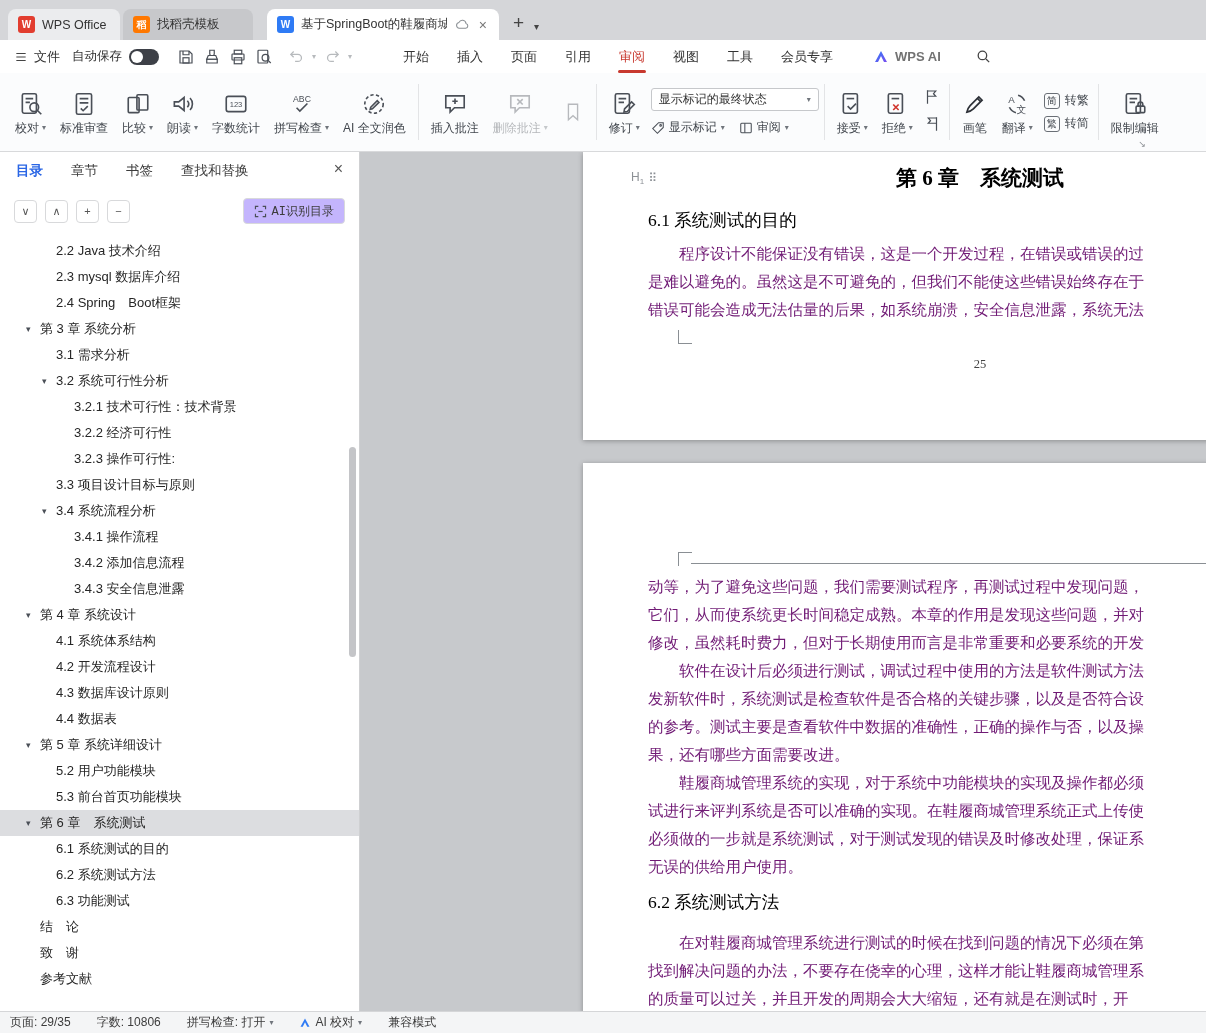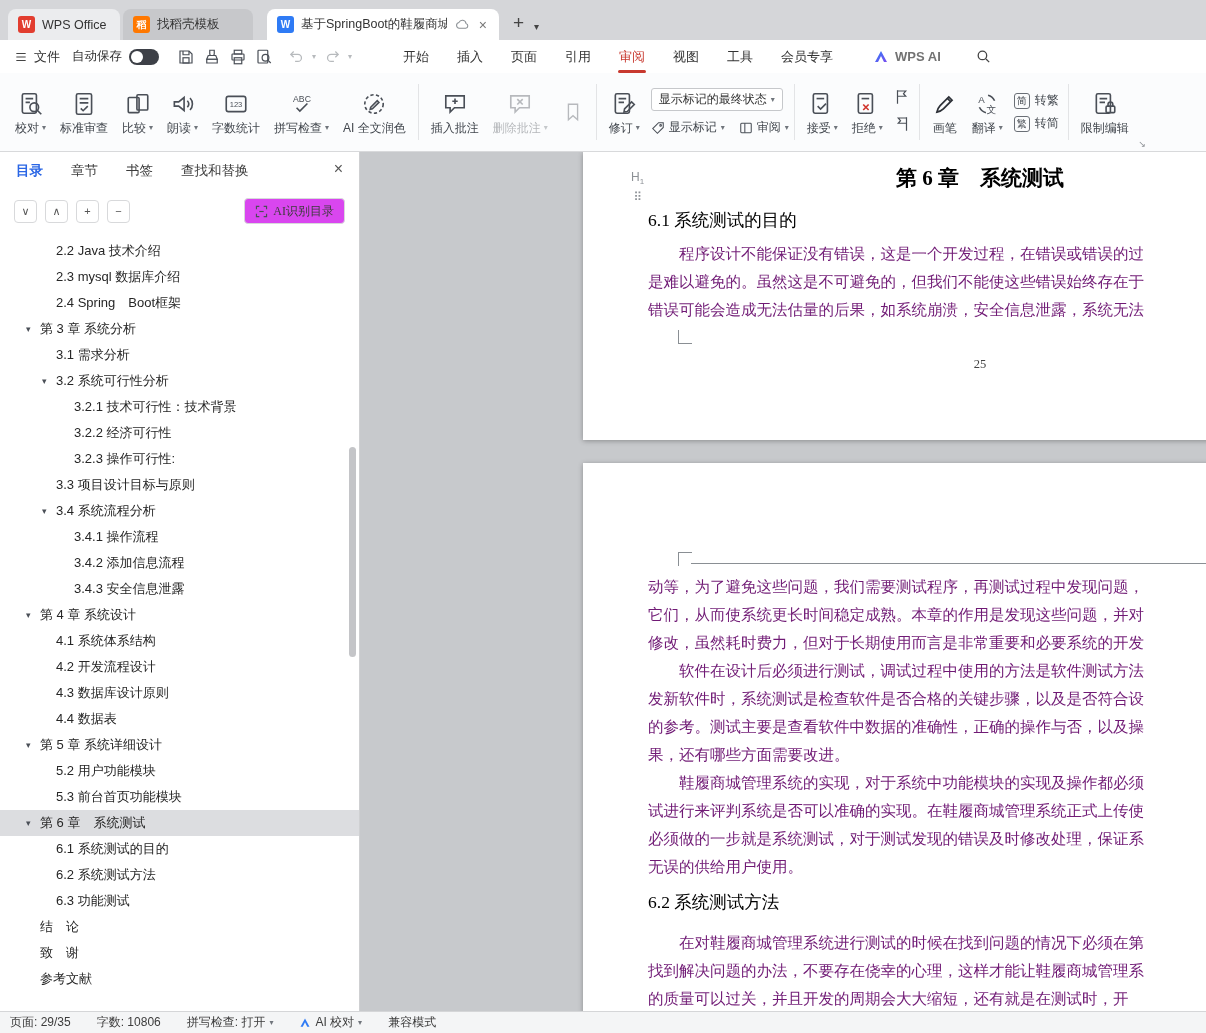--- a/index.html
+++ b/index.html
@@ -40,41 +40,41 @@
 
   
   .ribbon { height:79px; background:#fbfcfd; border-bottom:1px solid #d8d9db; display:flex; align-items:center; padding:0 8px; position:relative; }
   .rb { display:flex; flex-direction:column; align-items:center; justify-content:center; gap:5px; height:66px; padding:2px 7px; border-radius:4px; font-size:12px; color:#41464d; white-space:nowrap; }
   .rb .rlb { display:flex; align-items:center; gap:3px; line-height:12px; }
   .dd { font-size:8px; color:#70757c; }
   .sep { width:1px; height:56px; background:#e3e4e6; margin:0 5px; flex:0 0 auto; }
   .disabled { opacity:.38; }
   svg.i text { fill:#4a4f57; stroke:none; font-family:"Liberation Sans",sans-serif; }
   .rev-stack { display:flex; flex-direction:column; justify-content:center; gap:8px; height:66px; margin-left:4px; }
-  .combo { width:132px; height:23px; background:#fff; border:1px solid #c6c8cb; border-radius:3px; display:flex; align-items:center; justify-content:space-between; padding:0 7px; font-size:12px; color:#333; }
+  .combo { width:168px; height:23px; background:#fff; border:1px solid #c6c8cb; border-radius:3px; display:flex; align-items:center; justify-content:space-between; padding:0 7px; font-size:12px; color:#333; }
   .rev-row { display:flex; gap:14px; }
   .mini { display:flex; align-items:center; gap:4px; font-size:12px; color:#41464d; }
   .flag-col { display:flex; flex-direction:column; gap:6px; justify-content:center; margin:0 3px; }
   .zh-stack { display:flex; flex-direction:column; gap:6px; justify-content:center; margin:0 4px; }
   .zh-row { display:flex; align-items:center; gap:5px; font-size:12px; color:#41464d; }
   .zh-char { width:16px; height:16px; border:1px solid #6a6f76; border-radius:3px; font-size:10px; display:flex; align-items:center; justify-content:center; color:#41464d; }
   .rb-corner { position:absolute; right:60px; bottom:2px; font-size:9px; color:#8d9196; }
 
   
   .main { display:flex; height:859px; }
 
   
   .sidebar { width:360px; background:#ffffff; border-right:1px solid #cfd0d2; position:relative; display:flex; flex-direction:column; }
   .panel-tabs { height:38px; display:flex; align-items:center; padding:0 16px; gap:28px; font-size:13.5px; position:relative; }
   .ptab { color:#3c3c3c; }
   .ptab.active { color:#2a66e5; font-weight:bold; }
   .panel-close { position:absolute; right:16px; top:8px; font-size:16px; color:#555; }
   .panel-toolbar { height:42px; display:flex; align-items:center; padding:0 14px; gap:8px; }
   .tbtn { width:23px; height:23px; border:1px solid #d8d9db; background:#fff; border-radius:4px; font-size:11px; color:#555; display:flex; align-items:center; justify-content:center; font-family:inherit; }
-  .ai-btn { margin-left:auto; height:26px; border:1px solid #d8d9db; background:#d946ef; border-radius:4px; display:flex; align-items:center; gap:5px; padding:0 10px; font-size:12px; color:#3c3c3c; font-family:Liberation Serif, serif; }
+  .ai-btn { margin-left:auto; height:26px; border:1px solid #d8d9db; background:#c4b5fd; border-radius:4px; display:flex; align-items:center; gap:5px; padding:0 10px; font-size:12px; color:#3c3c3c; font-family:Liberation Mono, monospace; }
   .toc-list { flex:1; overflow:hidden; padding-top:6px; }
   .toc-item { height:26px; display:flex; align-items:center; font-size:13px; color:#262626; white-space:nowrap; }
   .toc-item.lvl1 { padding-left:26px; }
   .toc-item.lvl2 { padding-left:42px; }
   .toc-item.lvl3 { padding-left:60px; }
   .toc-item.selected { background:#dcdde0; }
   .toc-arrow { width:14px; font-size:9px; color:#4a4f57; flex:0 0 auto; }
   .toc-scrollbar { position:absolute; right:3px; top:295px; width:7px; height:210px; background:#c4c5c8; border-radius:4px; }
 
   
@@ -89,21 +89,21 @@
   .p1-para { top:88px; }
   .doc-line { font-family:"Liberation Serif","DejaVu Serif",serif; font-size:15.5px; line-height:28px; white-space:pre; color:#701a75; }
   .page-number { position:absolute; top:205px; left:0; right:0; text-align:center; font-family:"Liberation Serif","DejaVu Serif",serif; font-size:12.5px; color:#444; }
   .corner { position:absolute; width:14px; height:14px; }
   .corner-bl { left:95px; top:178px; border-left:1px solid #8a8f94; border-bottom:1px solid #8a8f94; }
   .corner-tl { left:95px; top:89px; border-left:1px solid #8a8f94; border-top:1px solid #8a8f94; }
   .boundary-line { position:absolute; left:108px; top:100px; width:686px; height:1px; background:#8a8f94; }
   .p2-content { position:absolute; top:110px; left:65px; }
   .h62 { margin-top:6px; line-height:30px; }
   .p2b { margin-top:12px; }
-  .h1-handle { position:absolute; left:48px; top:18px; display:flex; align-items:center; gap:4px; color:#8d9196; font-size:12px;flex-direction:column; }
+  .h1-handle { position:absolute; left:48px; top:18px; display:flex; align-items:center; gap:4px; color:#8d9196; font-size:12px; }
   .h1-handle sub { font-size:8px; }
 
   
   .statusbar { height:22px; background:#f4f5f6; border-top:1px solid #d5d6d8; display:flex; align-items:center; padding:0 10px; gap:26px; font-size:12px; color:#3c3c3c; }
   .sb-item { display:flex; align-items:center; gap:4px; white-space:nowrap; }
 </style>
 </head>
 <body>
 
 <div class="tabbar">

